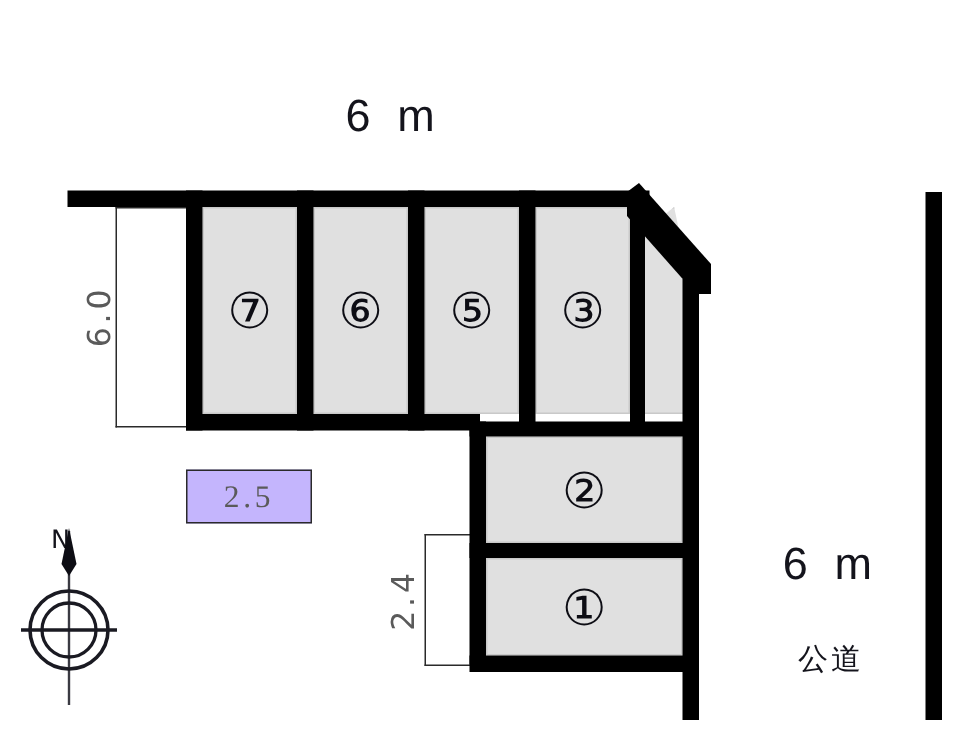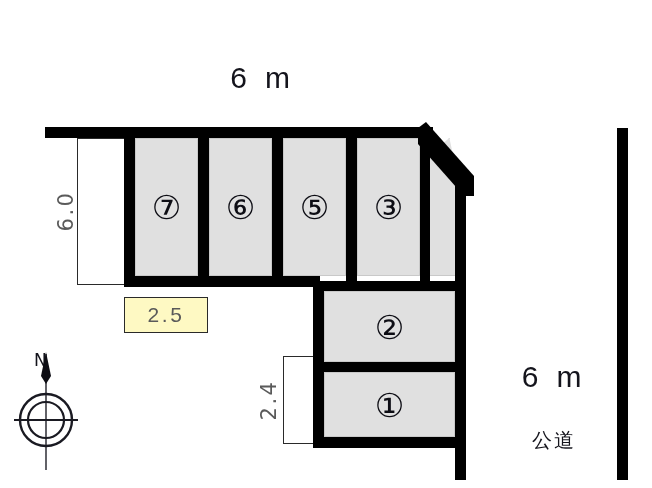--- a/index.html
+++ b/index.html
@@ -122,29 +122,30 @@
   #plot-corner {
     left: 429px; top: 138px; width: 30px; height: 138px;
     clip-path: polygon(0 12%, 68% 0, 100% 33%, 100% 100%, 0 100%);
   }
   
   #plot-2 { left: 324px; top: 291px; width: 131px; height: 71px; }
   #plot-1 { left: 324px; top: 372px; width: 131px; height: 65px; }
   .dim-box {
     position: absolute;
     border: 1px solid #2a2a2a;
-    background: #fef9c3;
+    background: #c4b5fd;
     box-sizing: border-box;
     display: flex;
     align-items: center;
     justify-content: center;
     color: #5a5a5a;
     font-size: 21px;
     letter-spacing: 0.12em;
-    font-family: Liberation Sans, sans-serif;
+    font-family: Liberation Serif, serif;
+    margin-top: 16px;
   }
 
   
   #dim-ext-left {
     position: absolute;
     left: 77px; top: 138px; width: 48px; height: 147px;
     border-left: 1px solid #2a2a2a;
     border-top: 1px solid #2a2a2a;
     border-bottom: 1px solid #2a2a2a;
     box-sizing: border-box;

